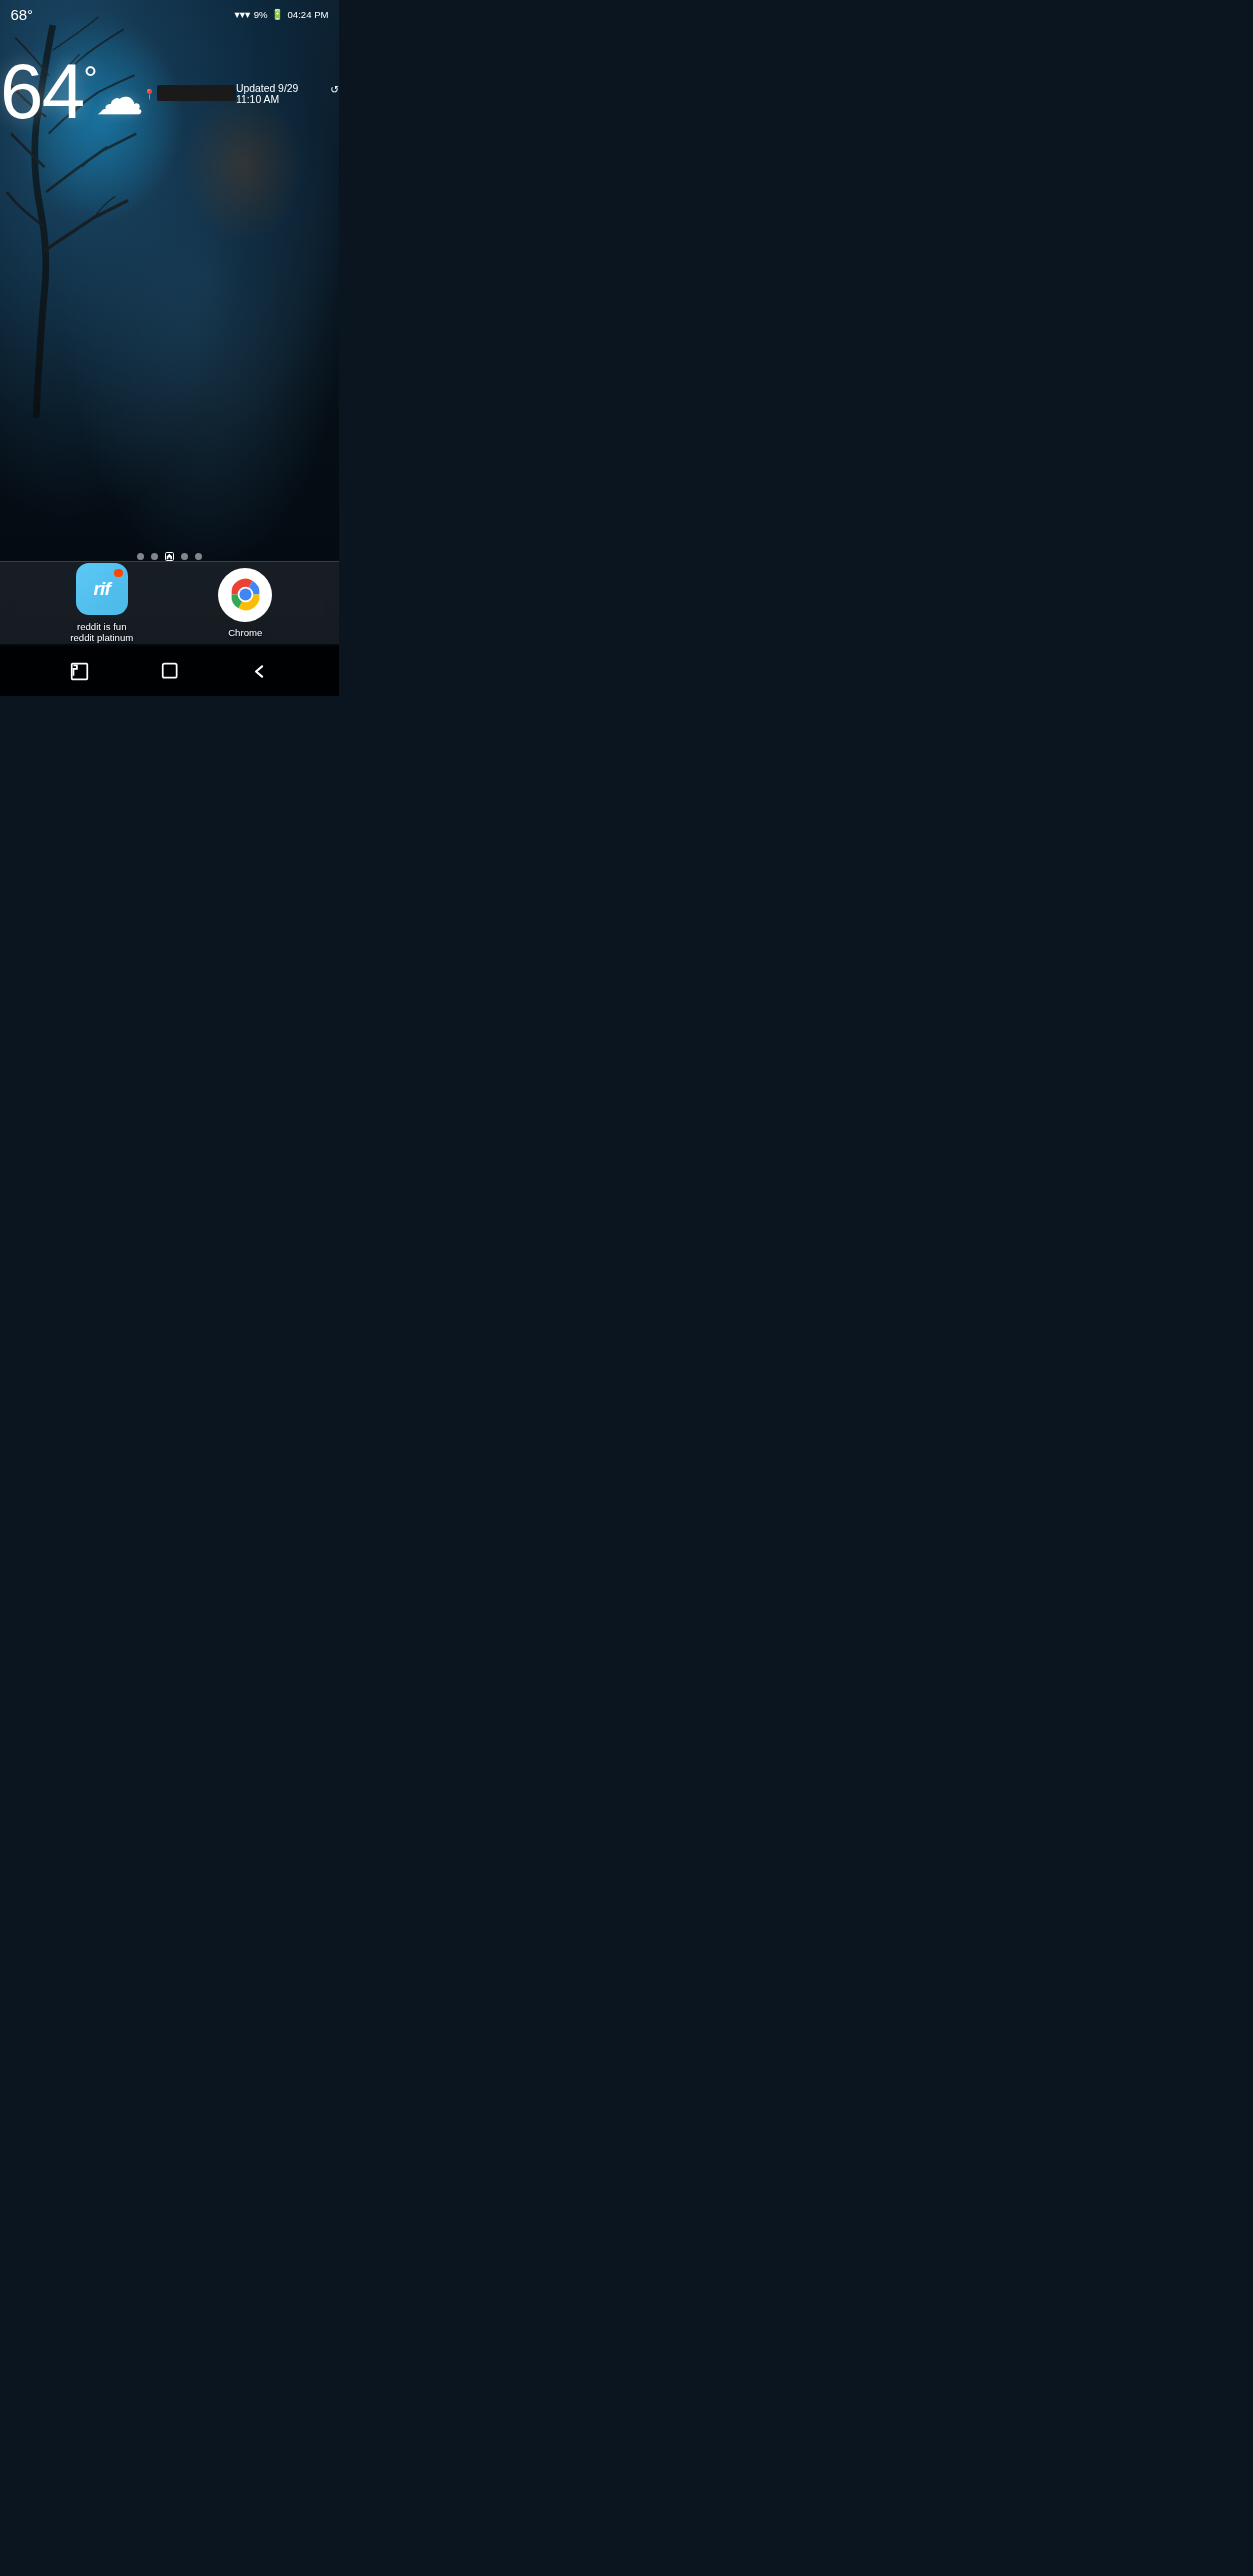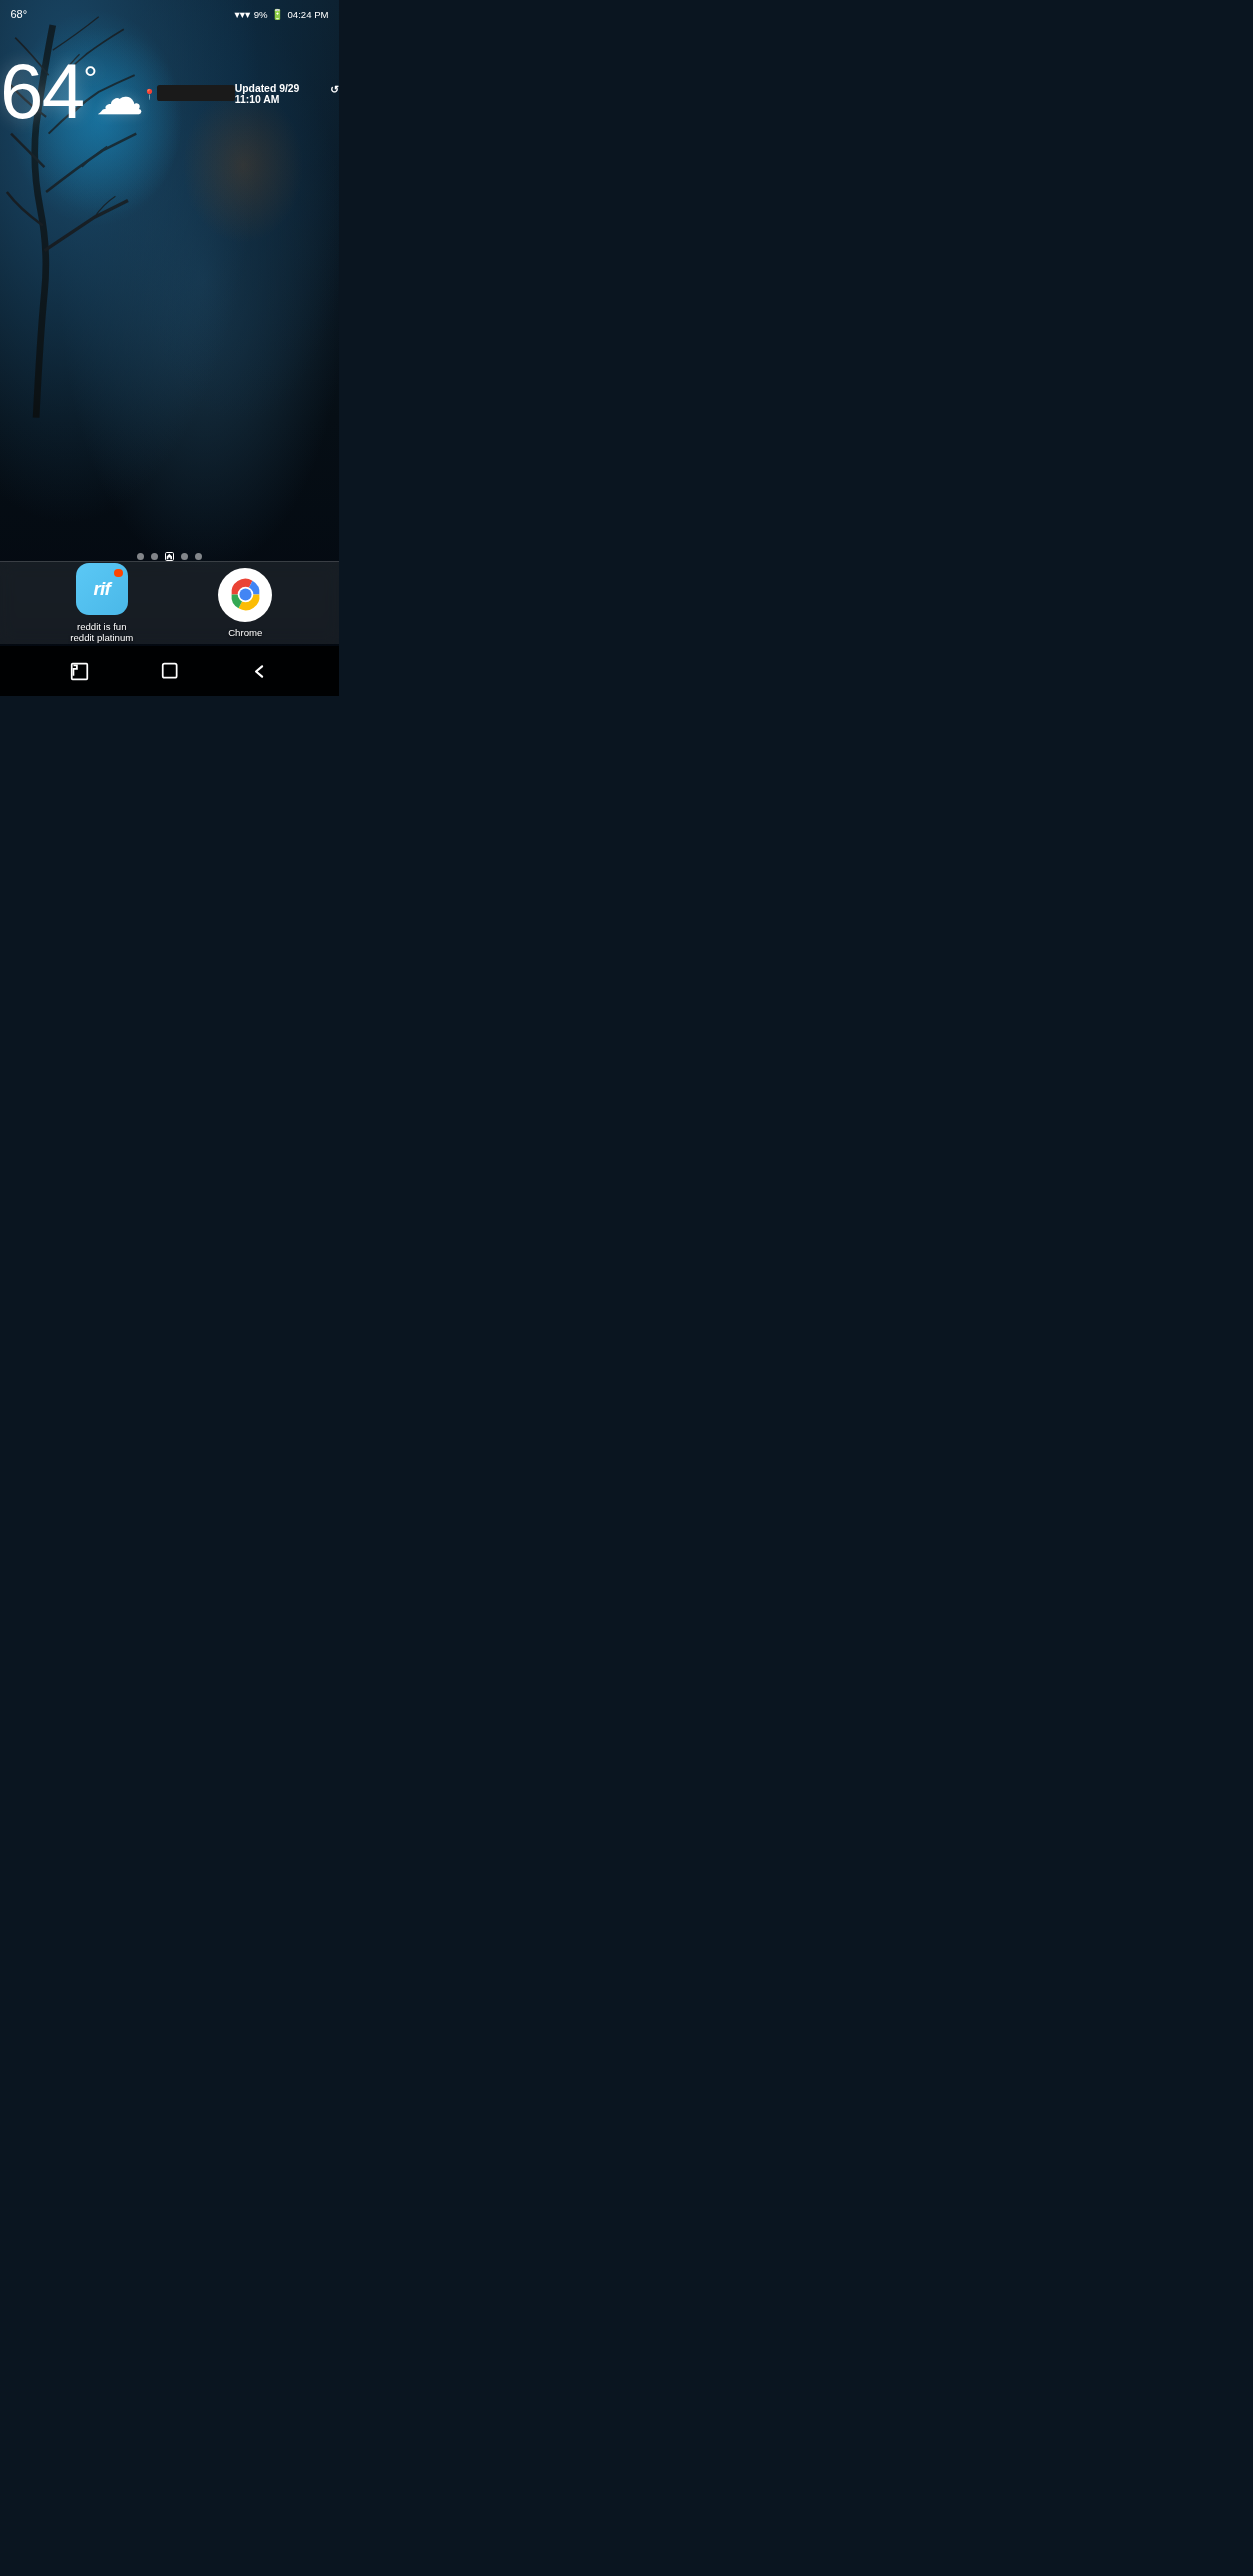--- a/index.html
+++ b/index.html
@@ -45,21 +45,21 @@
       right: 0;
       height: 24.4px;
       display: flex;
       align-items: center;
       justify-content: space-between;
       padding: 4.4px 10.4px 0;
       z-index: 10;
     }
 
     .status-left {
-      font-size: 11px;
+      font-size: 15px;
       color: #fff;
       font-weight: 500;
     }
 
     .status-right {
       display: flex;
       align-items: center;
       gap: 3.5px;
       font-size: 9.6px;
       color: #fff;
@@ -120,21 +120,21 @@
       width: 104px;
       height: 15.7px;
       background: #1a1a1a;
       border-radius: 2.6px;
       margin-top: 3.5px;
     }
 
     .updated-text {
       font-size: 10.4px;
       color: #ffffff;
-      font-weight: 700;
+      font-weight: 400;
       margin-top: 5.2px;
       display: flex;
       gap: 18px;
     }
 
     .refresh-icon {
       font-size: 10.4px;
       color: #fff;
     }
 

